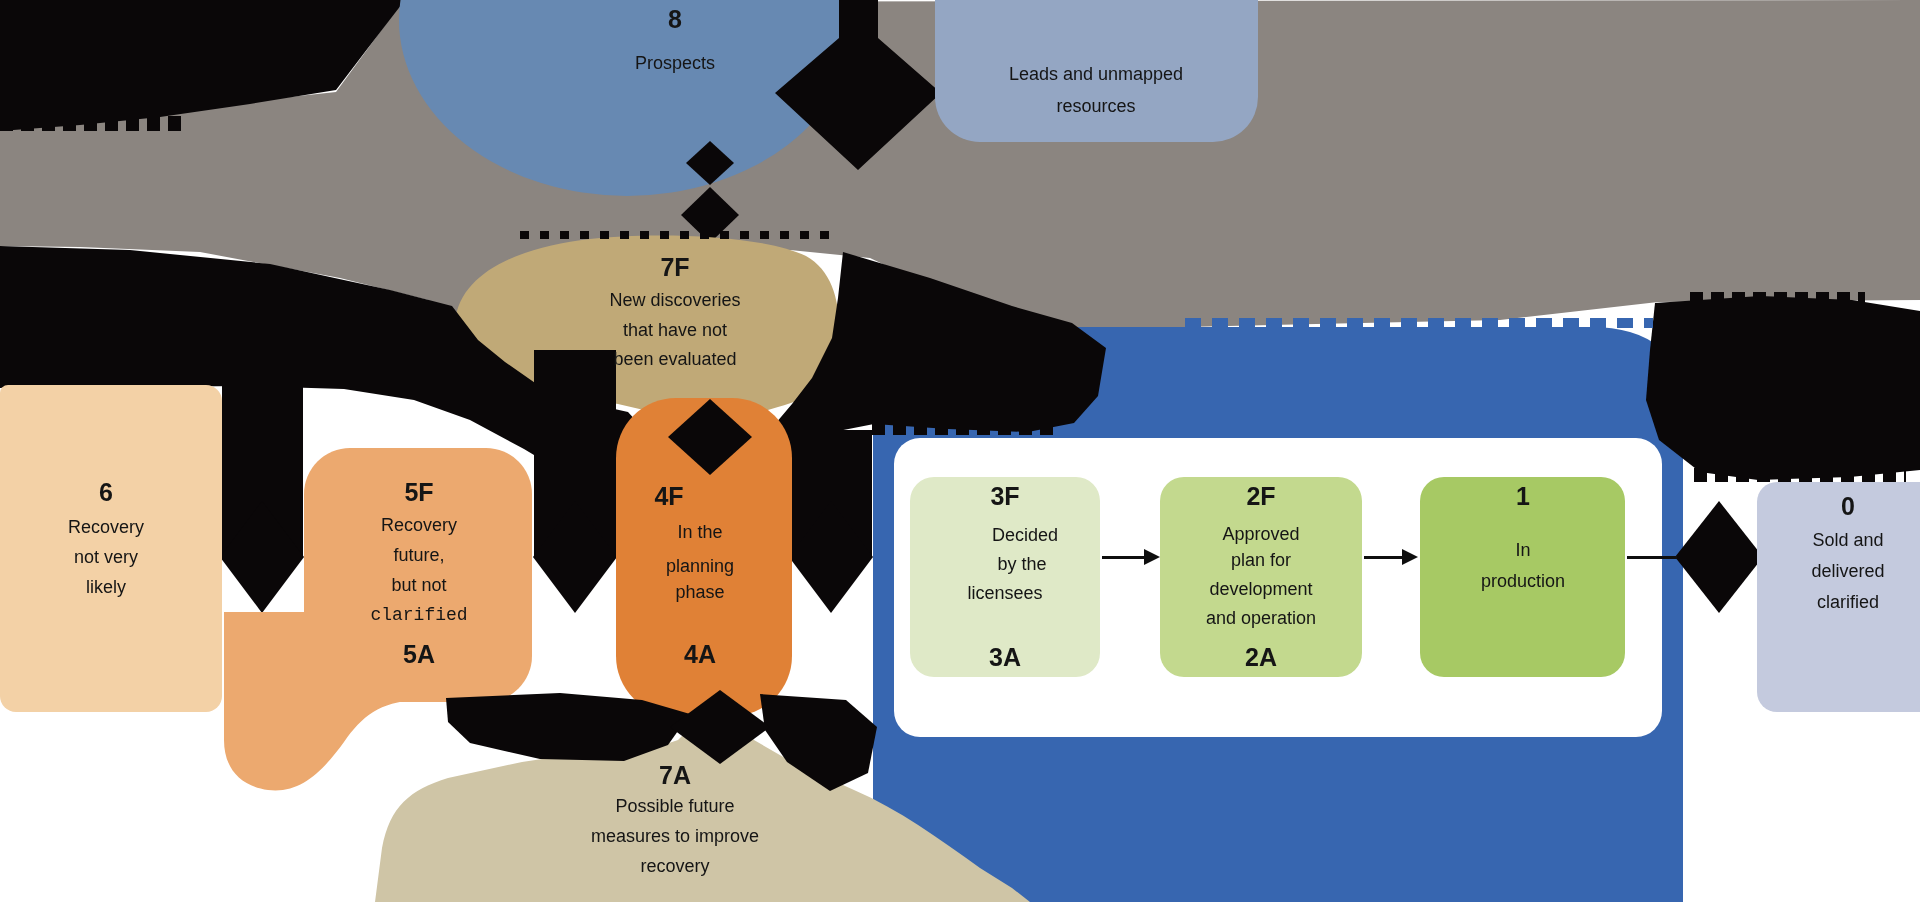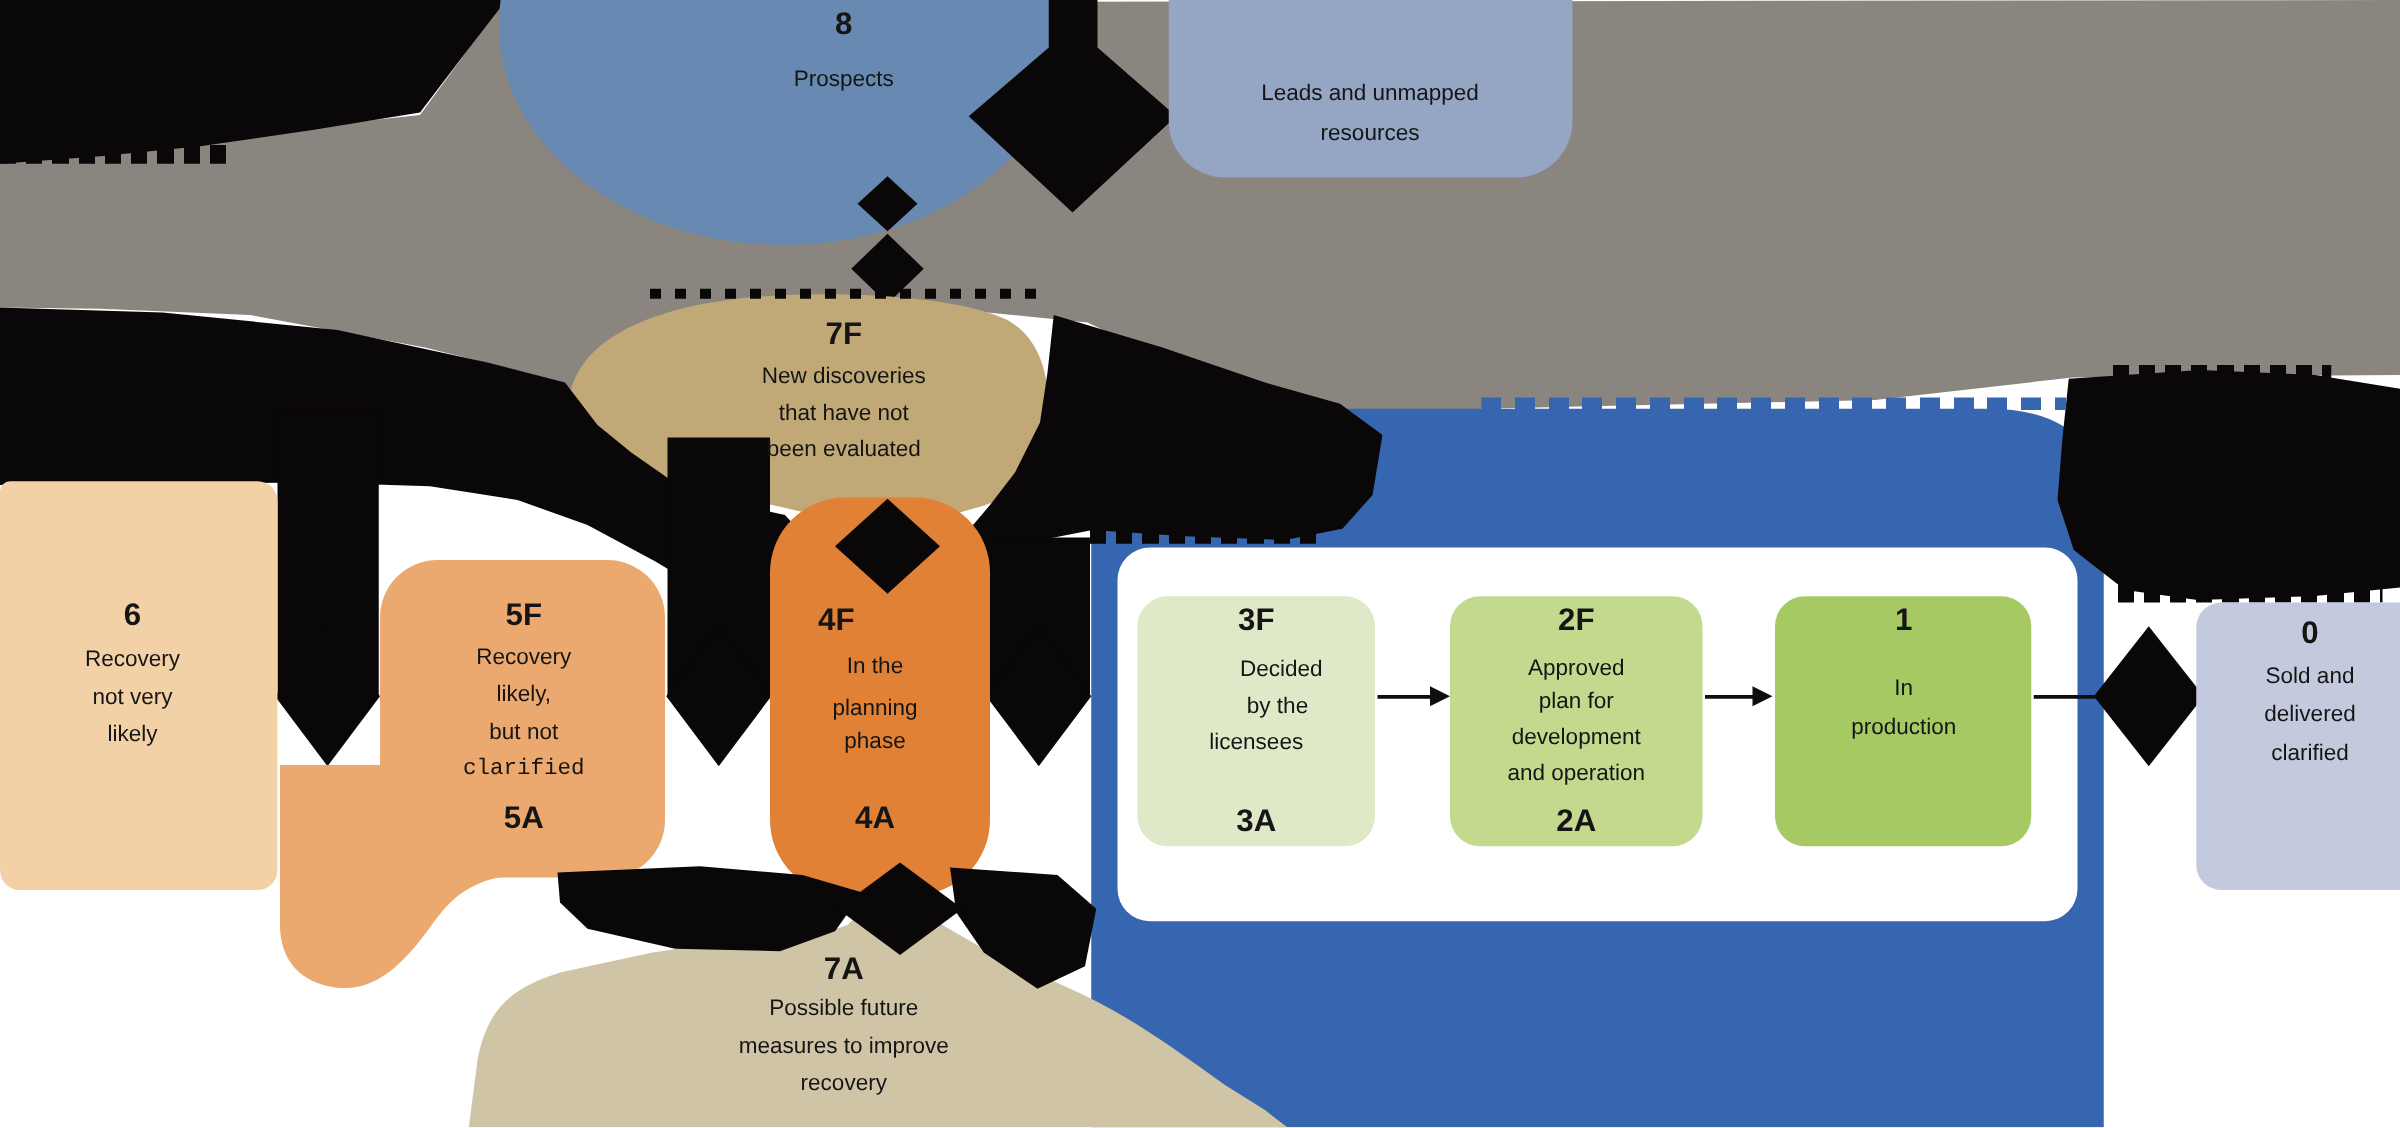--- a/index.html
+++ b/index.html
@@ -96,21 +96,21 @@
   <div>
     <div class="t code" style="left:106px;top:478px;">6</div>
     <div class="t" style="left:106px;top:513px;">Recovery</div>
     <div class="t" style="left:106px;top:543px;">not very</div>
     <div class="t" style="left:106px;top:573px;">likely</div>
   </div>
 
   <div>
     <div class="t code" style="left:419px;top:478px;">5F</div>
     <div class="t" style="left:419px;top:511px;">Recovery</div>
-    <div class="t" style="left:419px;top:541px;">likely,</div>
+    <div class="t" style="left:419px;top:541px;">future,</div>
     <div class="t" style="left:419px;top:571px;">but not</div>
     <div class="t" style="left:419px;top:601px;font-family:Liberation Mono, monospace;">clarified</div>
     <div class="t code" style="left:419px;top:640px;">5A</div>
   </div>
 
   <div>
     <div class="t code" style="left:669px;top:482px;">4F</div>
     <div class="t" style="left:700px;top:518px;">In the</div>
     <div class="t" style="left:700px;top:552px;">planning</div>
     <div class="t" style="left:700px;top:578px;">phase</div>

